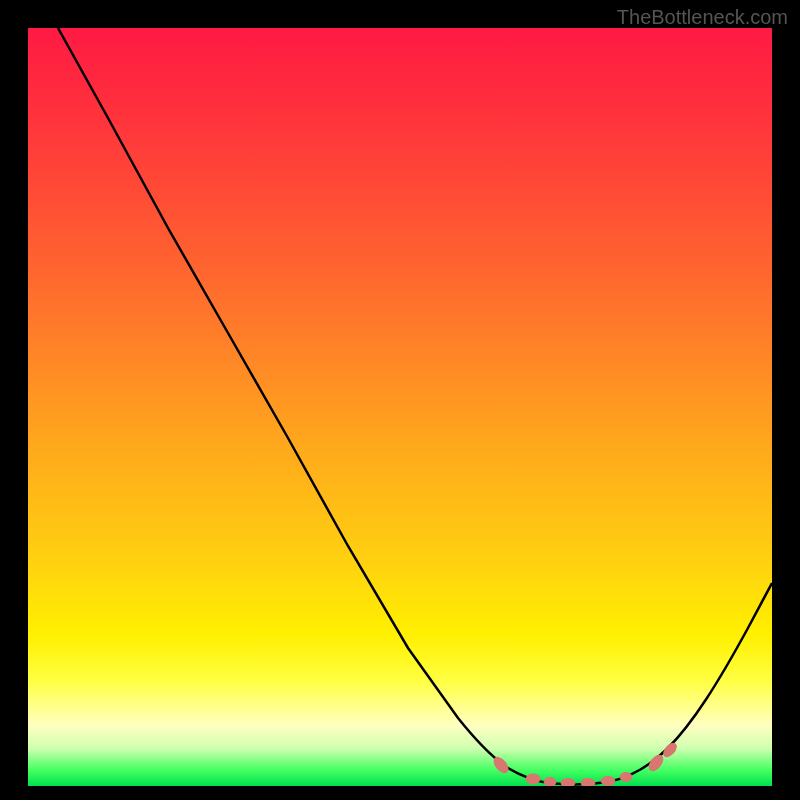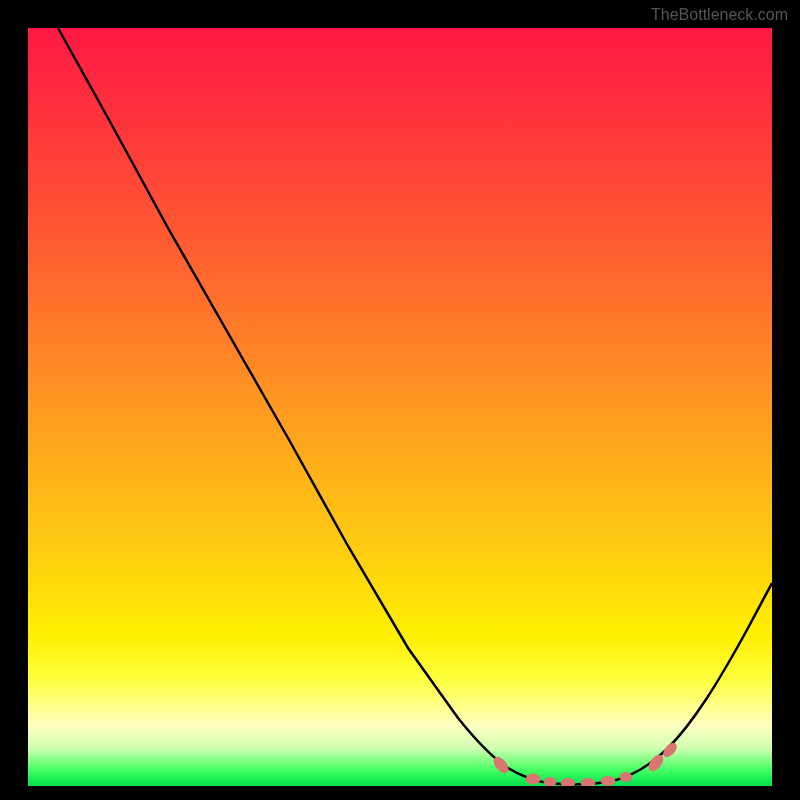--- a/index.html
+++ b/index.html
@@ -8,21 +8,21 @@
     height: 800px;
     background: #000;
     position: relative;
     font-family: Arial, sans-serif;
   }
   .watermark {
     position: absolute;
     top: 6px;
     right: 12px;
     color: #555;
-    font-size: 16px;
+    font-size: 20px;
     font-weight: 500;
     z-index: 10;
   }
   .plot-area {
     position: absolute;
     left: 28px;
     top: 28px;
     width: 744px;
     height: 758px;
     overflow: hidden;

